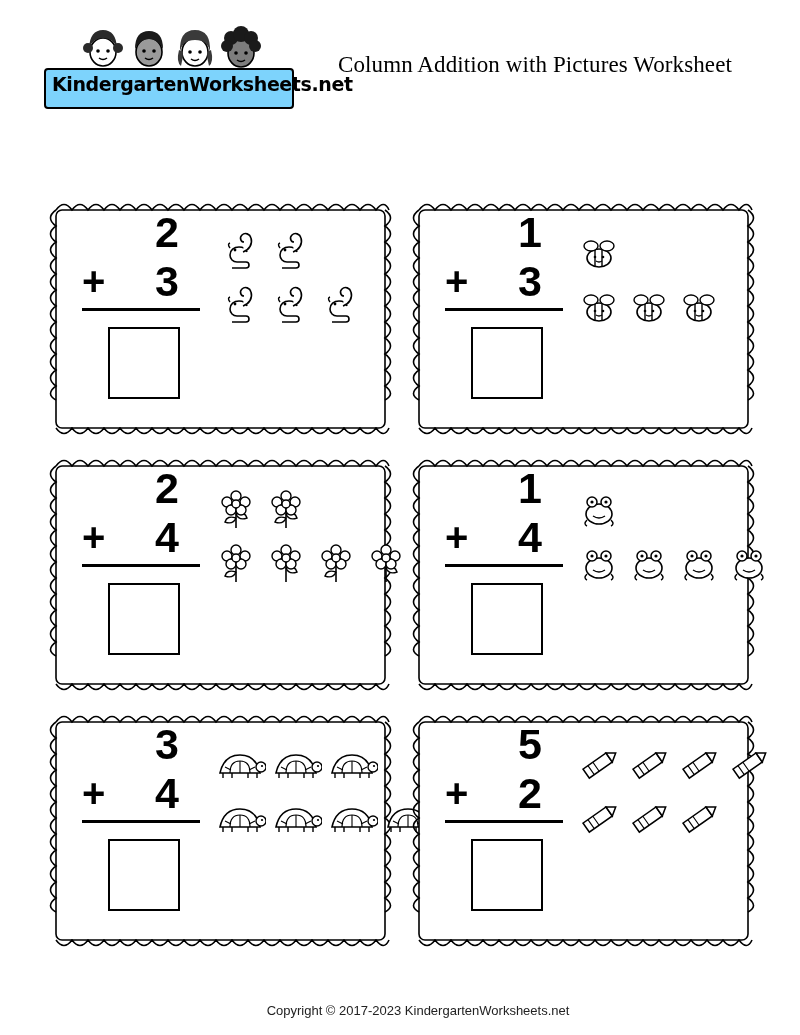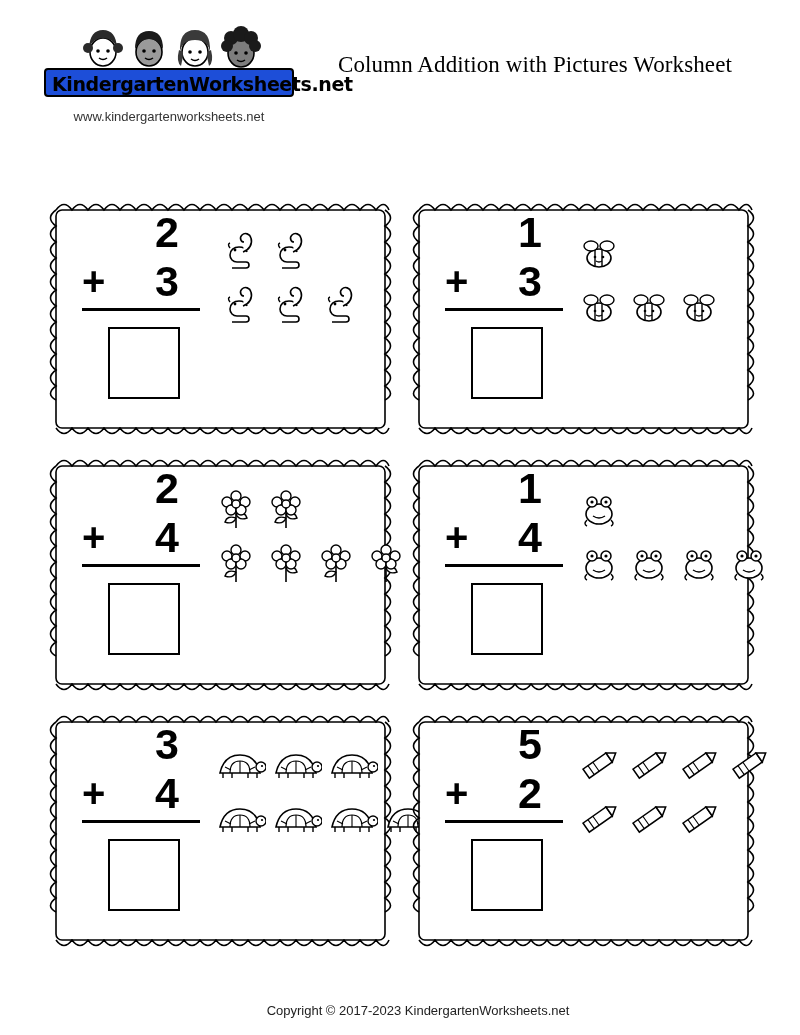--- a/index.html
+++ b/index.html
@@ -31,24 +31,24 @@
     position: relative;
     height: 46px;
     margin-left: 18px;
   }
   .kid {
     position: absolute;
     top: 0;
   }
   .logo-bar {
     position: relative;
-    background: #1d4ed8;
+    background: #7dd3fc;
     border: 2px solid #000;
     border-radius: 4px;
-    padding: 3px 6px 0 6px;
+    padding: 3px 6px 12px 6px;
     text-align: center;
     white-space: nowrap;
   }
   .logo-text {
     font-family: "DejaVu Sans", sans-serif;
     font-size: 19px;
     font-weight: bold;
     letter-spacing: -0.4px;
     color: #000;
   }
@@ -225,21 +225,20 @@
         <circle cx="18" cy="31" r="1.8" fill="#000"></circle>
         <circle cx="28" cy="31" r="1.8" fill="#000"></circle>
         <path d="M19 38 Q23 41 27 38" fill="none" stroke="#000" stroke-width="1.5"></path>
       </svg>
     </div>
 
     <div class="logo-bar">
       <span class="logo-text thin">Kindergarten</span><span class="logo-text">Worksheets</span><span class="logo-text">.net</span>
     </div>
 
-    <div class="site-url">www.kindergartenworksheets.net</div>
   </div>
 
   <div class="title">Column Addition with Pictures Worksheet</div>
 </div>
 
 <div class="grid">
 
   <div class="card">
     <svg class="scallop" viewBox="0 0 349 246">
       <path d="M10,14 h329 a8,8 0 0 1 0,0" fill="none"></path>

